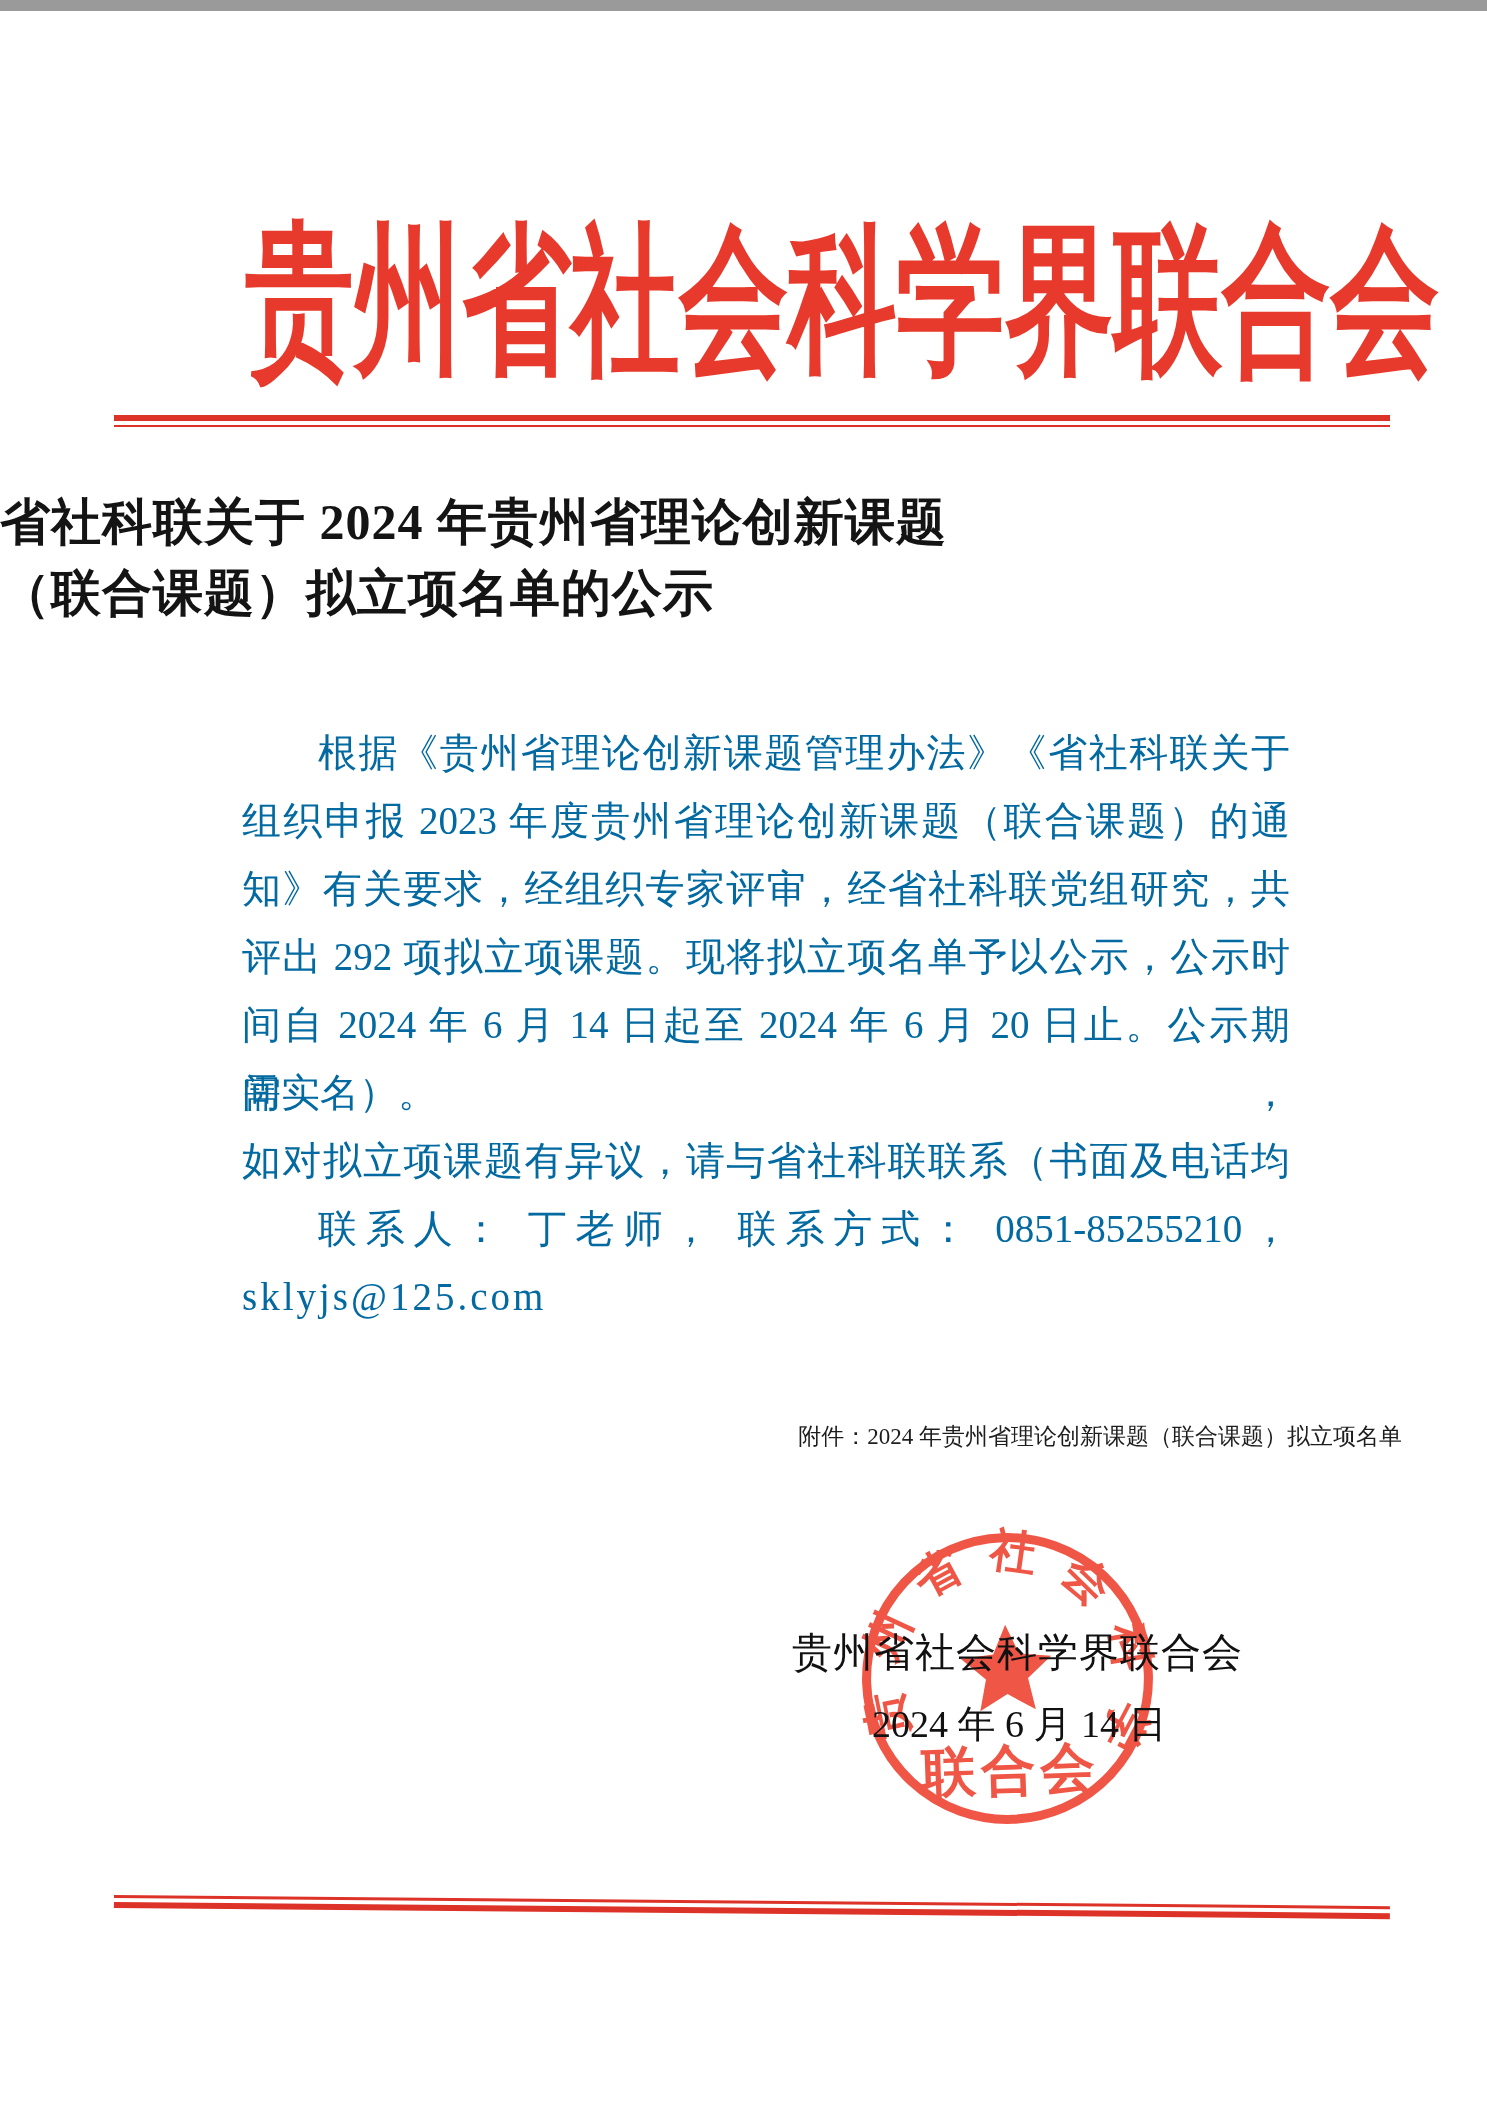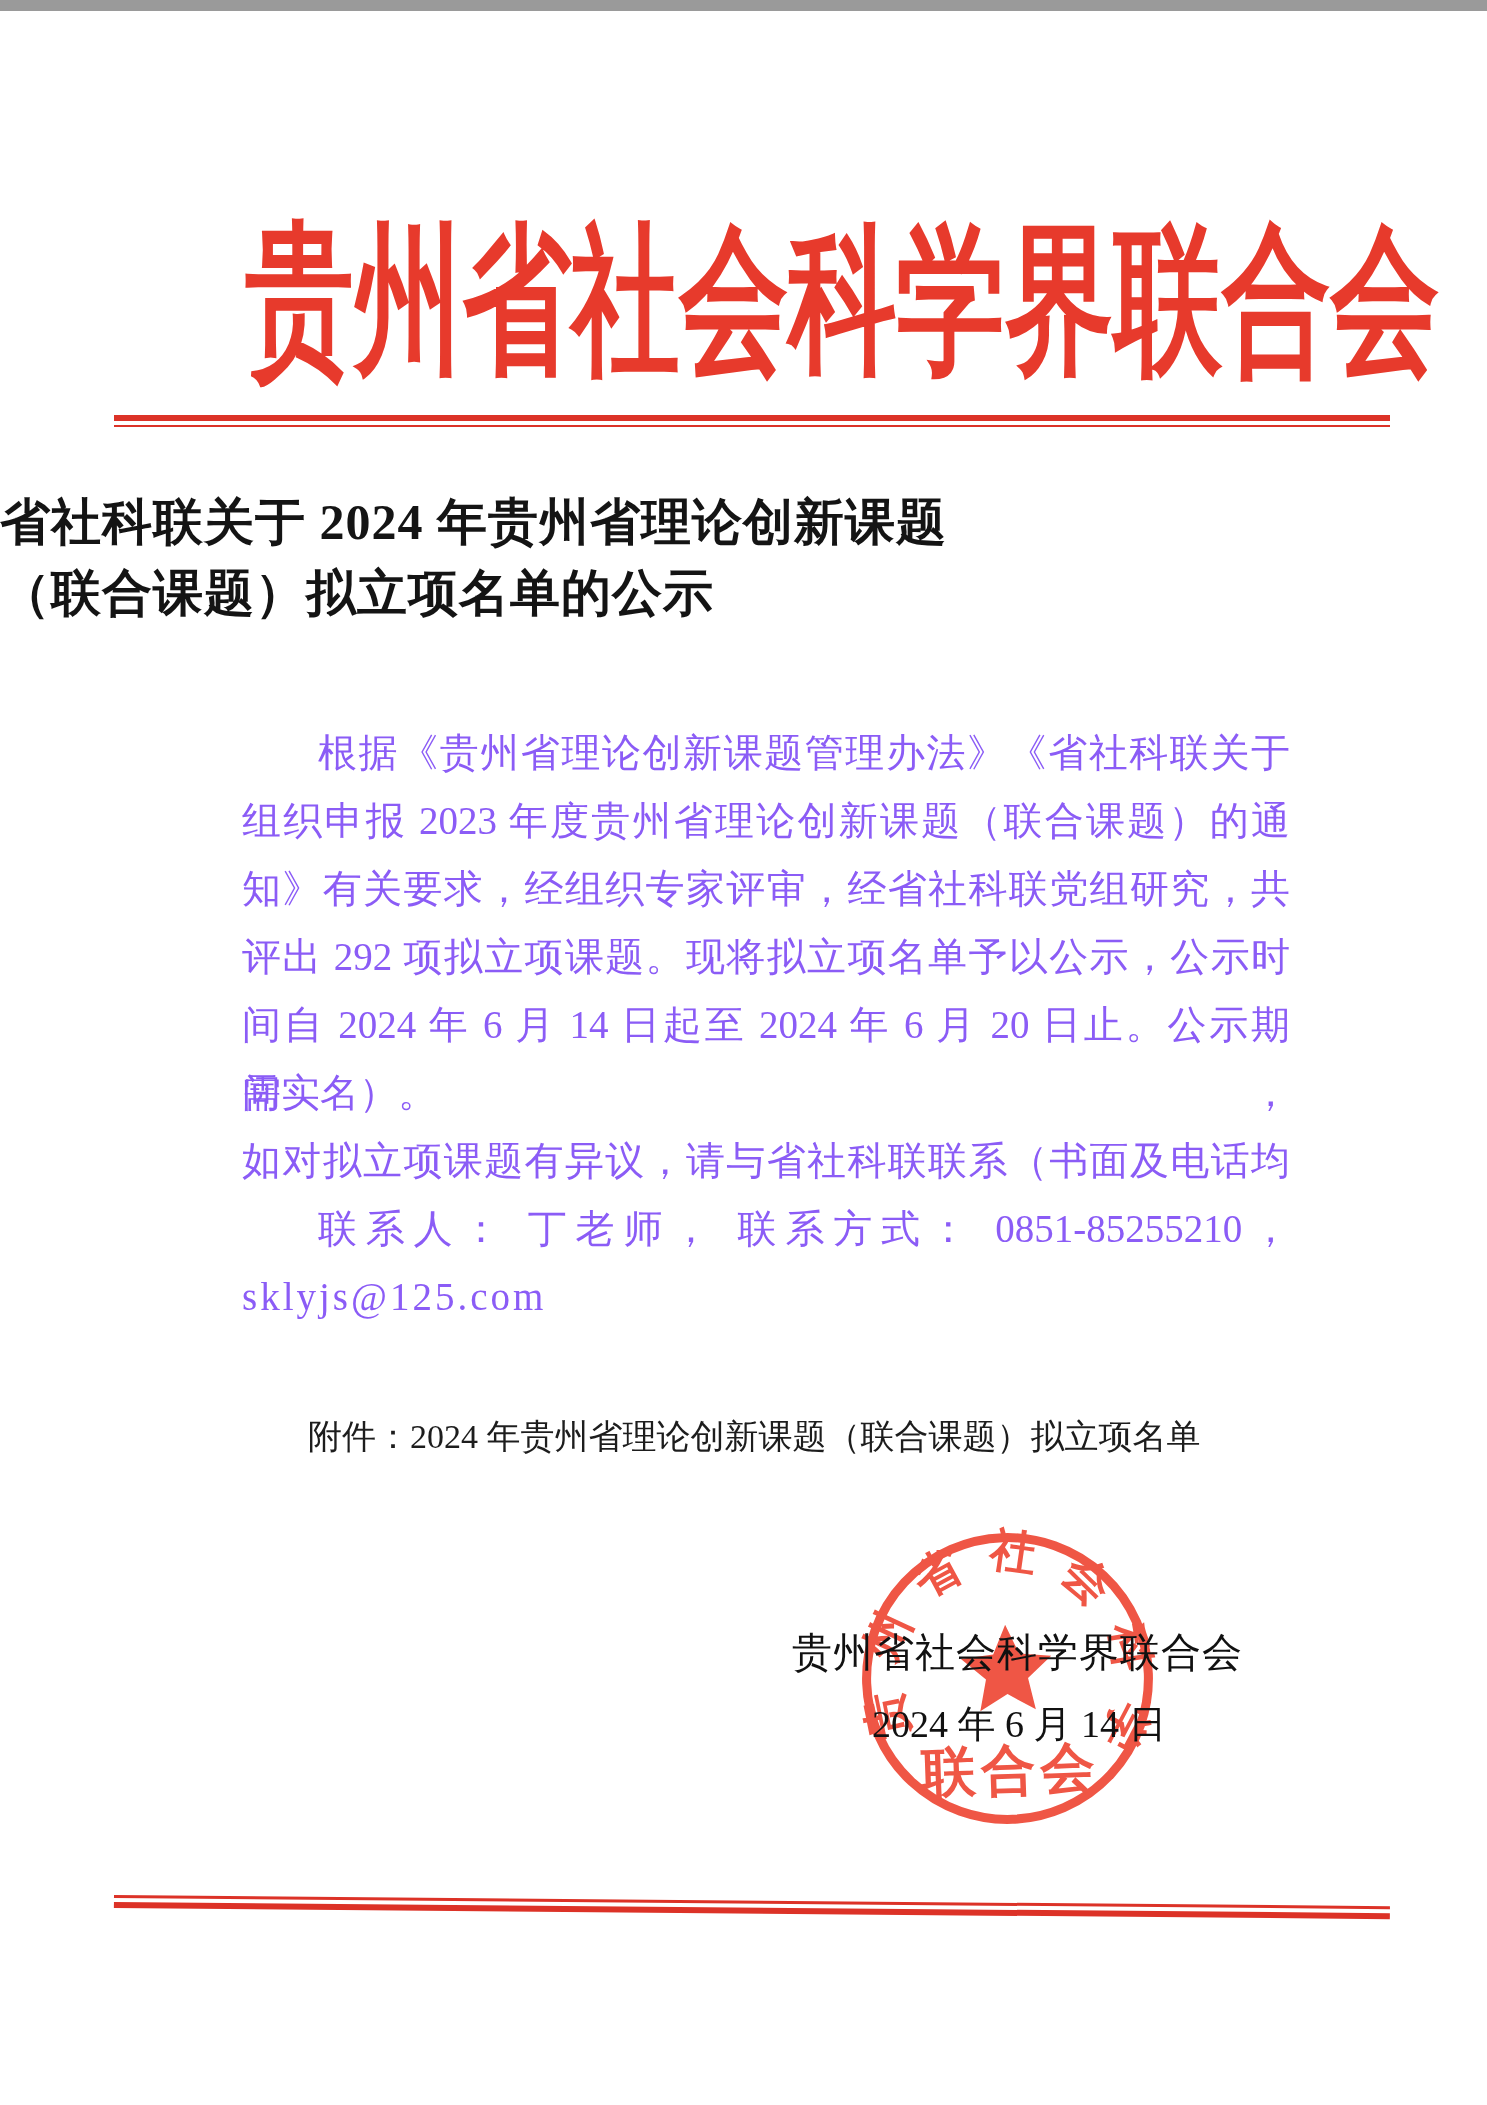--- a/index.html
+++ b/index.html
@@ -51,43 +51,44 @@
     letter-spacing: 1px;
   }
 
   
   .body-text {
     position: absolute;
     top: 708px;
     left: 242px;
     width: 1048px;
     font-size: 39px;
-    color: #8b5cf6;
+    color: #0369a1;
   }
   .line {
     height: 68px;
     line-height: 68px;
     text-align: justify;
     text-align-last: justify;
     white-space: normal;
   }
   .line.indent { text-indent: 76px; }
   .line.last { text-align-last: left; }
   .line.email { letter-spacing: 3px; }
 
   .attachment {
     position: absolute;
     top: 1392px;
     left: 242px;
     width: 1160px;
-    font-size: 34px;
+    font-size: 23px;
     line-height: 68px;
     text-indent: 66px;
     white-space: nowrap;
     color: #1d1d1d;
+    text-align: right;
   }
 
   
   .sig-org {
     position: absolute;
     top: 1612px;
     left: 792px;
     font-size: 40px;
     line-height: 60px;
     letter-spacing: 1px;

